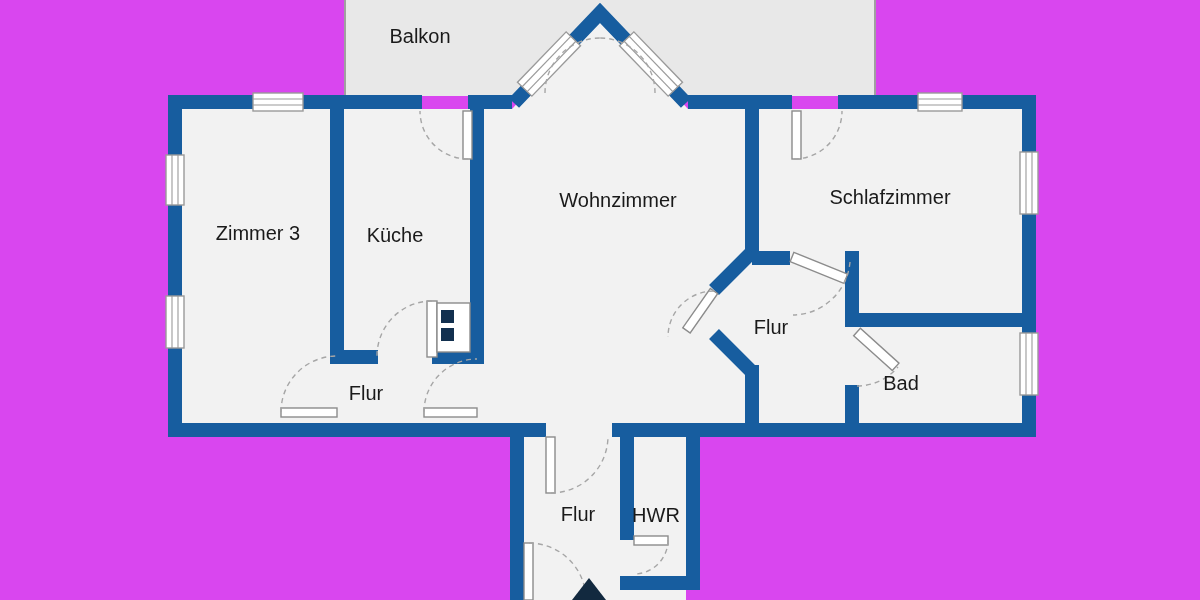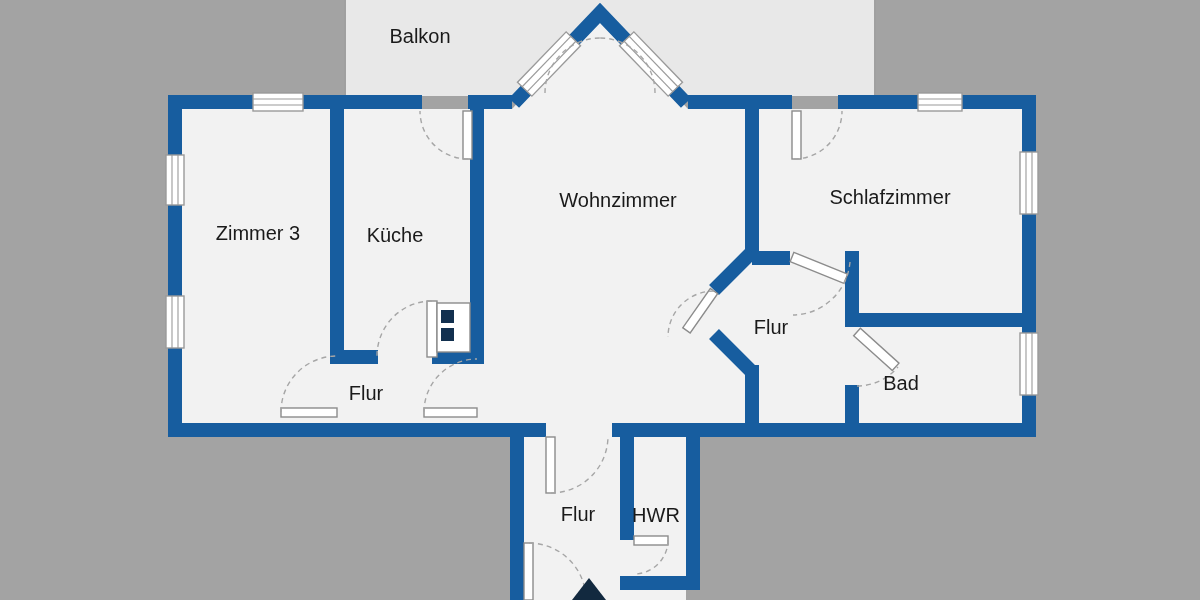--- a/index.html
+++ b/index.html
@@ -1,16 +1,16 @@
 <!DOCTYPE html>
 <html><head>
 <meta charset="utf-8">
 <style>
   html,body{margin:0;padding:0;background:#ffffff;}
-  .stage{position:relative;width:1200px;height:600px;overflow:hidden;background:#a3a3a3;
+  .stage{position:relative;width:1200px;height:600px;overflow:hidden;background:#d946ef;
          font-family:"Liberation Sans",sans-serif;}
   svg{display:block;}
   .wall{fill:#175d9f;}
   .wallline{stroke:#175d9f;stroke-width:14;fill:none;stroke-linejoin:miter;}
   .roomfill{fill:#f2f2f2;}
   .balcony{fill:#e8e8e8;stroke:#a0a0a0;stroke-width:2;}
   .winrect{fill:#ffffff;stroke:#9a9a9a;stroke-width:1.4;}
   .winline{stroke:#9a9a9a;stroke-width:1.1;}
   .leaf{fill:#ffffff;stroke:#8c8c8c;stroke-width:1.4;}
   .arc{fill:none;stroke:#a6a6a6;stroke-width:1.4;stroke-dasharray:5 4;}

